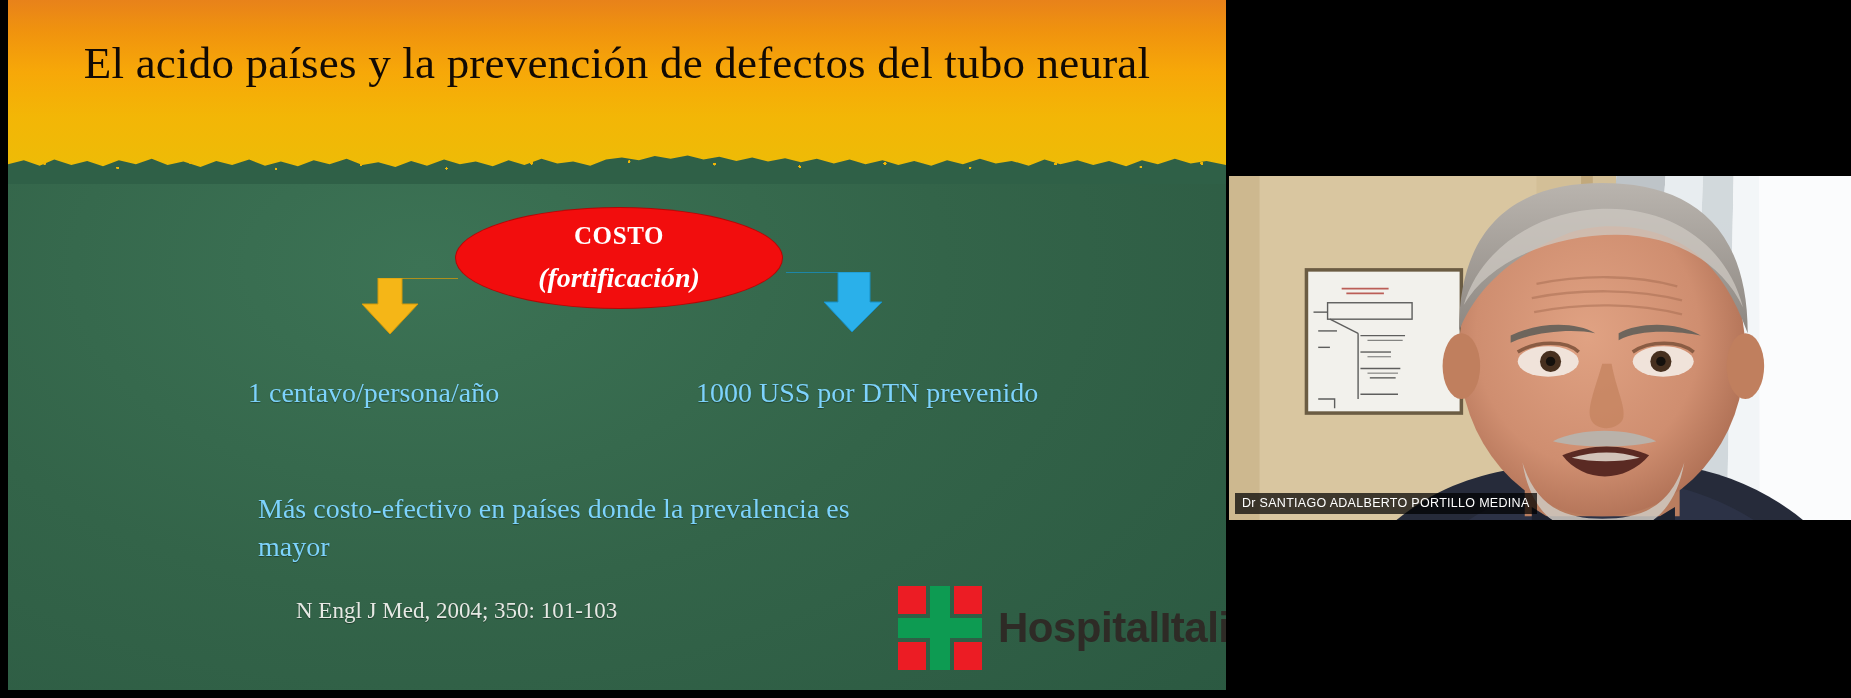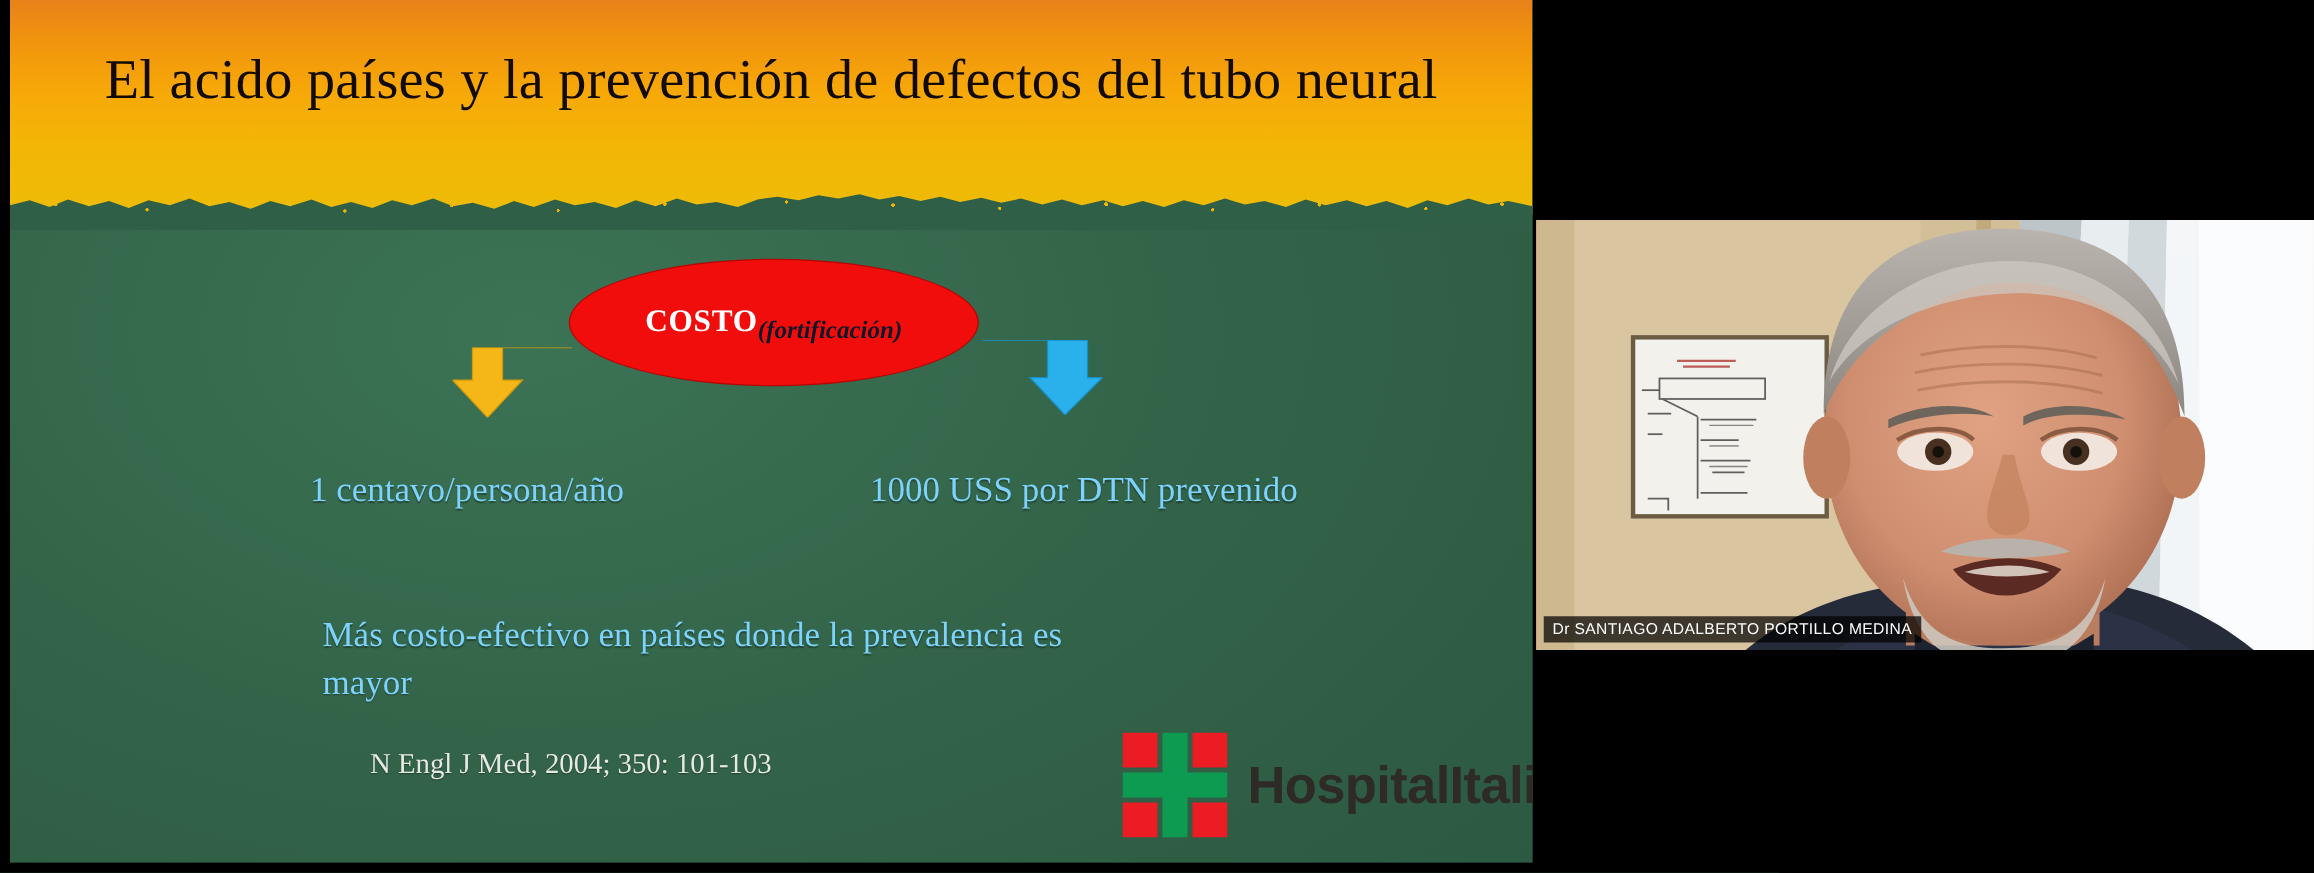--- a/index.html
+++ b/index.html
@@ -44,23 +44,23 @@
 
   #slide-body{position:absolute;left:0;top:172px;width:100%;height:518px;
     background:radial-gradient(ellipse 95% 140% at 34% 18%, #3c7355 0%, #336449 45%, #2a5740 100%);}
 
   #slide-title{position:absolute;left:60px;top:38px;width:1098px;text-align:center;
     color:#120a04;font-size:45px;line-height:1.12;letter-spacing:.2px;}
 
   
   #oval{position:absolute;left:448px;top:208px;width:326px;height:100px;border-radius:50%;
     background:#f20d0d;box-shadow:0 0 0 1px #b50606;
-    display:flex;align-items:center;justify-content:center;}
+    display:flex;flex-direction:column;align-items:center;justify-content:center;}
   #oval .l1{color:#ffffff;font-weight:bold;font-size:25px;letter-spacing:.6px;}
-  #oval .l2{color:#0f172a;font-weight:bold;font-style:italic;font-size:20px;margin-top:12px;}
+  #oval .l2{color:#ffffff;font-weight:bold;font-style:italic;font-size:28px;margin-top:12px;}
 
   
   .arrow{position:absolute;}
   #arrow-left{left:354px;top:278px;}
   #arrow-right{left:778px;top:272px;}
 
   .ytext{position:absolute;color:#7dd3fc;font-size:28px;line-height:1.35;text-shadow:0 1px 1px rgba(0,0,0,.35);margin-top:22px;}
   #lbl-left{left:240px;top:352px;}
   #lbl-right{left:688px;top:352px;}
   #para{left:250px;top:468px;width:620px;}

